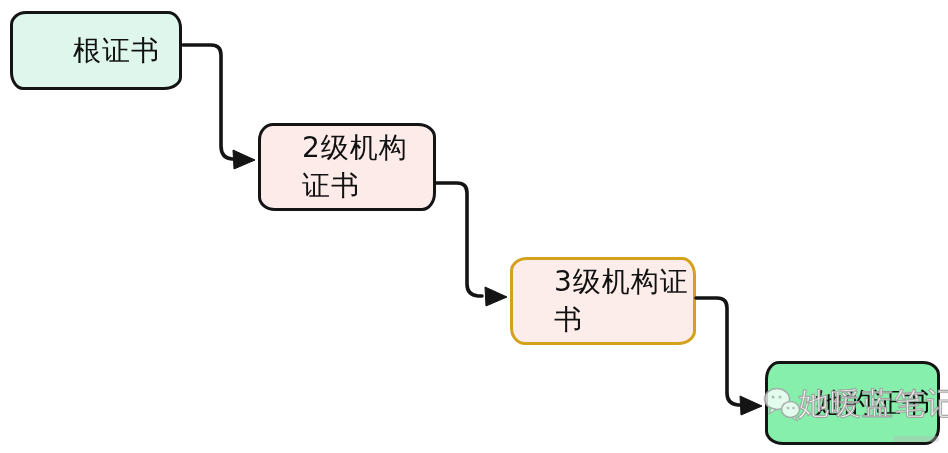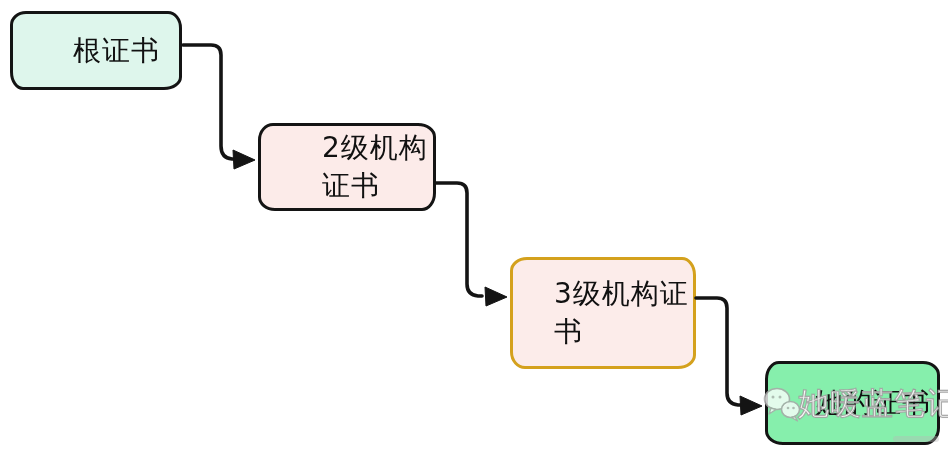--- a/index.html
+++ b/index.html
@@ -18,21 +18,21 @@
     color:#111111;
     font-size:28px;
     letter-spacing:1px;
     background:#fff;
   }
   
   .node-0{left:10px;top:11px;width:172px;height:79px;
           border-radius:16px 14px 18px 13px / 14px 17px 13px 18px;}
   .node-1{left:258px;top:123px;width:178px;height:88px;
           border-radius:15px 18px 14px 17px / 17px 14px 18px 14px;}
-  .node-2{left:510px;top:257px;width:186px;height:112px;border-width:3.5px;
+  .node-2{left:510px;top:257px;width:186px;height:88px;border-width:3.5px;
           border-radius:17px 14px 18px 15px / 14px 18px 14px 17px;}
   .node-3{left:765px;top:361px;width:175px;height:84px;
           border-radius:14px 17px 15px 18px / 18px 14px 17px 14px;}
   .node .label{position:relative;z-index:1;margin-left:41px;}
   svg.connectors{position:absolute;left:0;top:0;z-index:2;pointer-events:none;}
   .connector{fill:none;stroke:#141414;stroke-width:3.6;stroke-linecap:round;stroke-linejoin:round;}
   .arrowhead{fill:#141414;stroke:#141414;stroke-width:1;}
   .watermark{
     position:absolute;left:762px;top:383px;z-index:6;
     display:flex;align-items:center;
@@ -54,21 +54,21 @@
 </style>
 </head>
 <body>
 
 <div id="canvas">
 
   <div class="node node-0" style="background: rgb(222, 246, 236); border-color: rgb(20, 20, 20);">
     <span class="label">根证书</span>
   </div>
 
-  <div class="node node-1" style="background: rgb(252, 235, 233); border-color: rgb(20, 20, 20); padding-left: 20px;">
+  <div class="node node-1" style="background: rgb(252, 235, 233); border-color: rgb(20, 20, 20);">
     <span class="label">2级机构证书</span>
   </div>
 
   <div class="node node-2" style="background: rgb(252, 236, 234); border-color: rgb(212, 161, 29);">
     <span class="label">3级机构证书</span>
   </div>
 
   <div class="node node-3" style="background: #86efac; border-color: rgb(20, 20, 20);">
     <span class="label">她的证书</span>
   </div>

